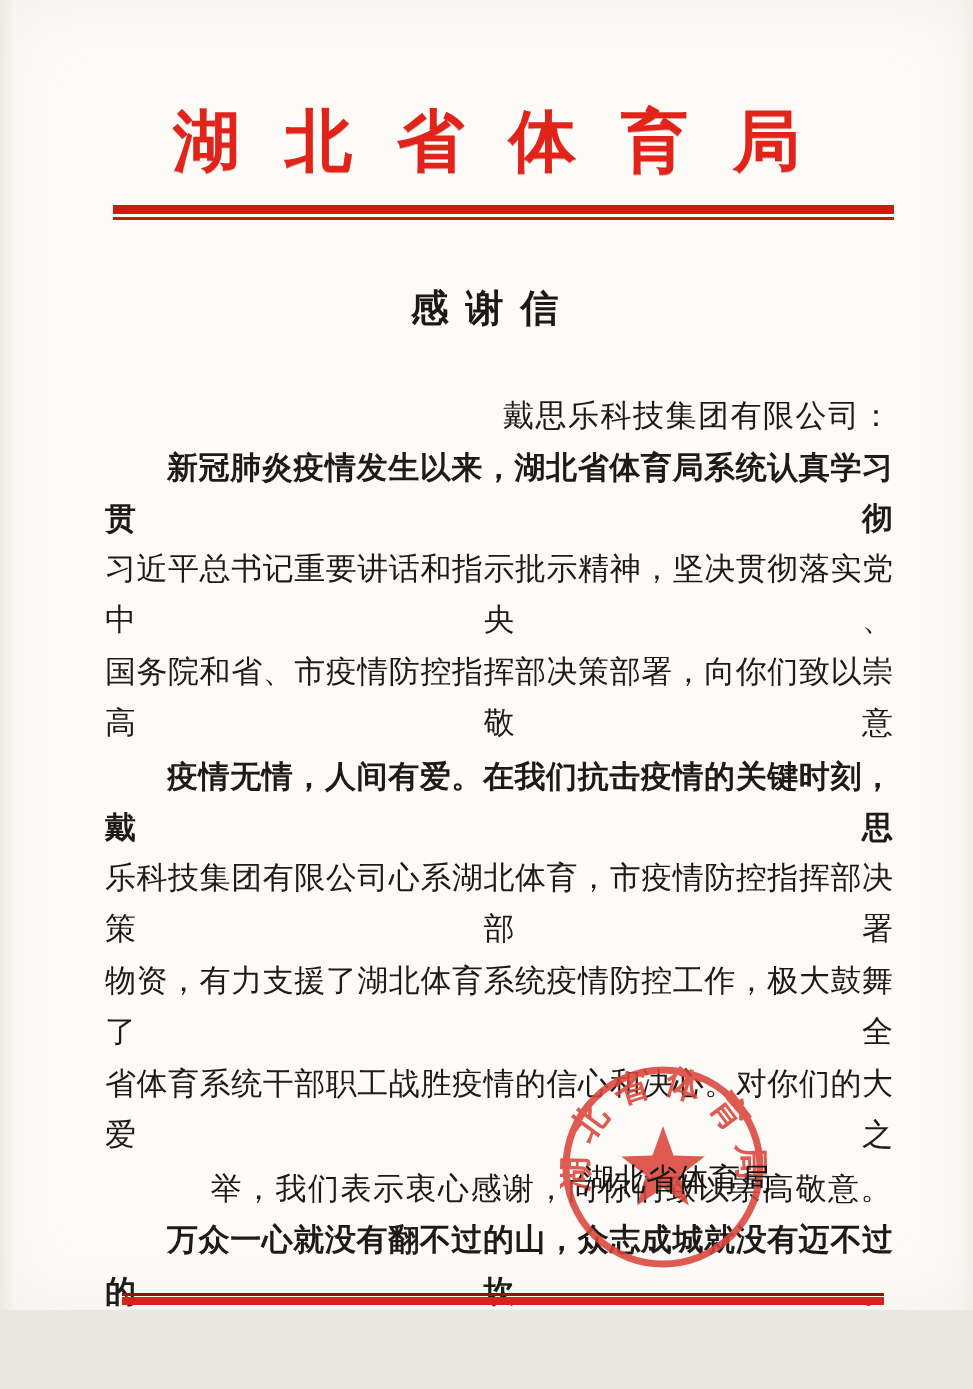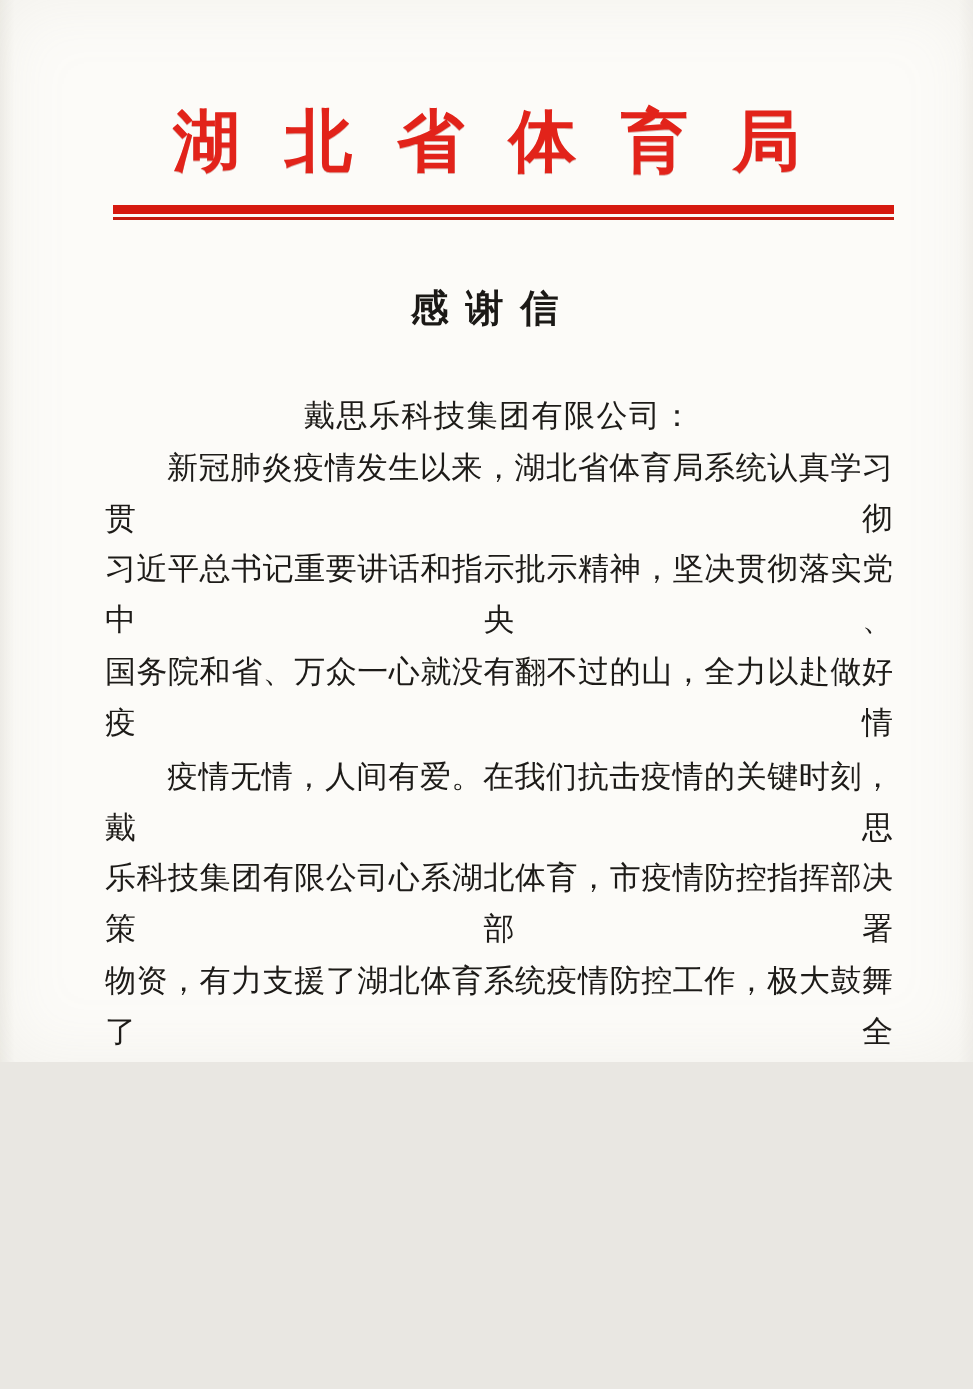--- a/index.html
+++ b/index.html
@@ -3,21 +3,21 @@
 <meta charset="utf-8">
 <style>
   * { margin:0; padding:0; box-sizing:border-box; }
   html,body { width:973px; height:1389px; }
   body {
     font-family: "Liberation Serif", "DejaVu Serif", serif;
     background:#e9e7e2;
   }
   .page {
     position:relative;
-    width:973px; height:1062px;
+    width:973px; height:1310px;
     background:linear-gradient(90deg,#f2f0eb 0%, #fcfbf8 1.5%, #fcfbf8 98.5%, #f5f3ef 100%);
     overflow:hidden;
     box-shadow:inset 0 0 70px rgba(175,170,160,0.12);
   }
 
   
   .org-title {
     position:absolute; top:103px; left:0; width:100%;
     text-align:center;
     font-size:67px; font-weight:700; line-height:1.15;
@@ -41,23 +41,23 @@
     white-space:nowrap;
   }
 
   
   .body-text {
     position:absolute; left:105px; top:390px; width:788px;
     font-size:31px; line-height:51.5px;
     color:#1d1b18;
   }
   .line { min-height:51.5px; }
-  .line.first { text-indent:62px; text-align:justify; text-align-last:justify; }
+  .line.first { text-indent:62px; text-align:justify; text-align-last:justify;font-weight:bold; }
   .line.full  { text-align:justify; text-align-last:justify;font-family:Liberation Mono, monospace; }
-  .line.salutation, .line.end { letter-spacing:1.5px; text-align:center; }
+  .line.salutation, .line.end { letter-spacing:1.5px; text-align:right; }
 
   
   .seal {
     position:absolute; left:560px; top:1064px;
     width:208px; height:208px;
     opacity:0.88; z-index:1;
   }
 
   
   .signature {
@@ -87,26 +87,27 @@
     <div class="gap"></div>
     <div class="thin"></div>
   </div>
 
   <div class="letter-title">感谢信</div>
 
   <div class="body-text">
     <div class="line salutation">戴思乐科技集团有限公司：</div>
     <div class="line first">新冠肺炎疫情发生以来，湖北省体育局系统认真学习贯彻</div>
     <div class="line full">习近平总书记重要讲话和指示批示精神，坚决贯彻落实党中央、</div>
-    <div class="line full">国务院和省、万众一心就没有翻不过的山，全力以赴做好疫情</div>
+    <div class="line full">国务院和省、市疫情防控指挥部决策部署，向你们致以崇高敬意</div>
     <div class="line first">疫情无情，人间有爱。在我们抗击疫情的关键时刻，戴思</div>
     <div class="line full">乐科技集团有限公司心系湖北体育，市疫情防控指挥部决策部署</div>
     <div class="line full">物资，有力支援了湖北体育系统疫情防控工作，极大鼓舞了全</div>
     <div class="line full">省体育系统干部职工战胜疫情的信心和决心。对你们的大爱之</div>
     <div class="line end">举，我们表示衷心感谢，向你们致以崇高敬意。</div>
+    <div class="line first">万众一心就没有翻不过的山，众志成城就没有迈不过的坎。</div>
     <div class="line full">我们坚信，有党中央、国务院和省委、省政府的坚强领导，有</div>
 
   </div>
 
   <svg class="seal" viewBox="0 0 208 208" xmlns="http://www.w3.org/2000/svg">
     <circle cx="103" cy="103" r="97" fill="none" stroke="#dc453c" stroke-width="7"></circle>
     <path id="seal-arc" d="M 35.3 140.5 A 76 76 0 1 1 170.7 140.5" fill="none"></path>
     <text font-size="35" font-weight="700" fill="#dc453c" letter-spacing="12" font-family="Liberation Serif, DejaVu Serif, serif">
       <textPath href="#seal-arc" startOffset="50%" text-anchor="middle">湖北省体育局</textPath>
     </text>

